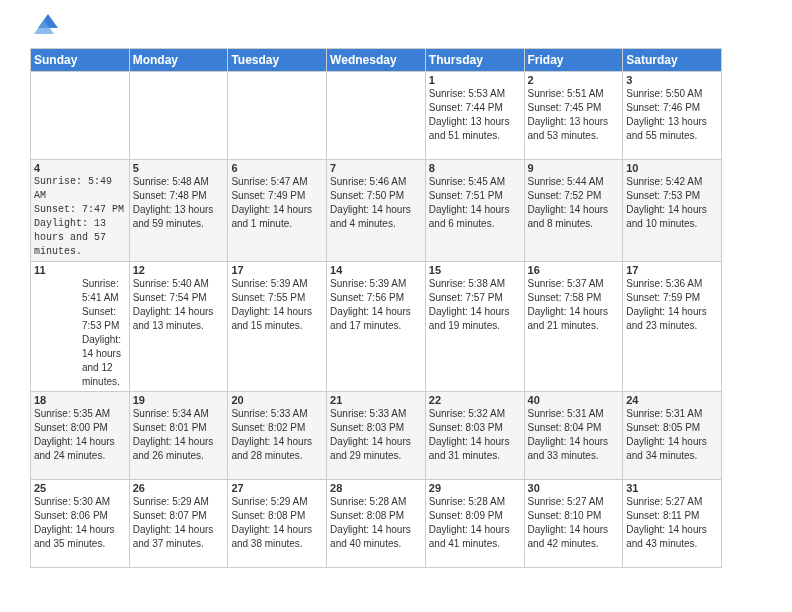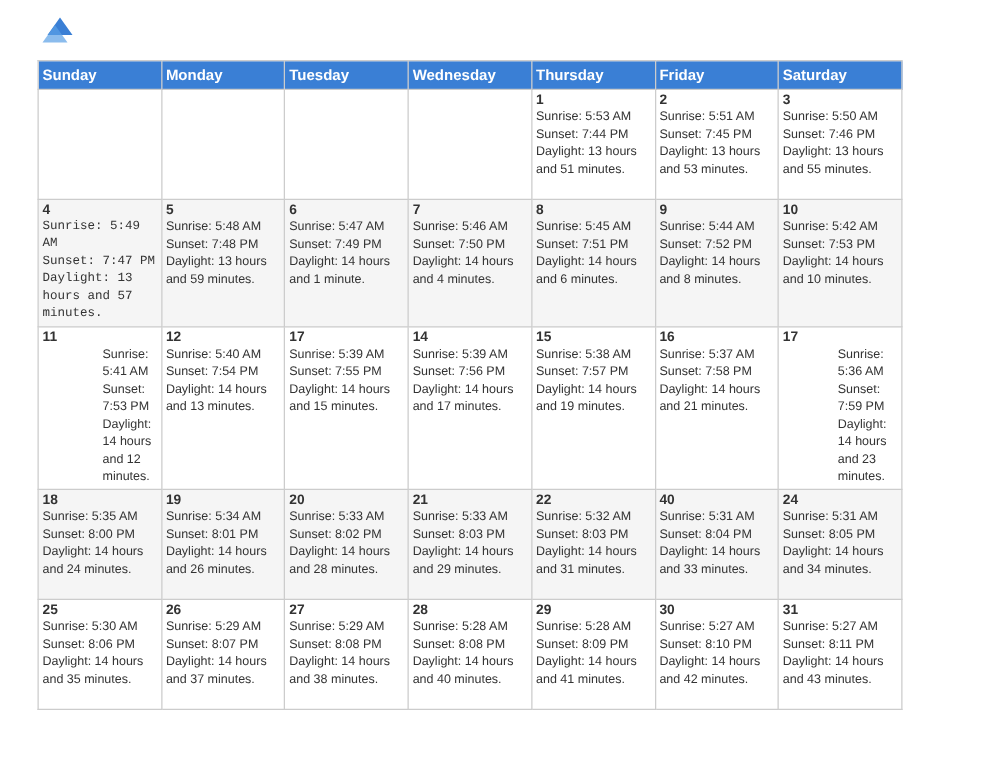--- a/index.html
+++ b/index.html
@@ -232,21 +232,21 @@
 Daylight: 14 hours and 19 minutes.</div>
           </td>
           <td>
             <span class="day-num">16</span>
             <div class="cell-info" style="white-space: pre-line;">Sunrise: 5:37 AM
 Sunset: 7:58 PM
 Daylight: 14 hours and 21 minutes.</div>
           </td>
           <td>
             <span class="day-num">17</span>
-            <div class="cell-info" style="white-space: pre-line; margin-left: 44px;">Sunrise: 5:36 AM
+            <div class="cell-info" style="white-space: pre-line;">Sunrise: 5:36 AM
 Sunset: 7:59 PM
 Daylight: 14 hours and 23 minutes.</div>
           </td>
         </tr>
         <tr>
           <td>
             <span class="day-num">18</span>
             <div class="cell-info" style="white-space: pre-line;">Sunrise: 5:35 AM
 Sunset: 8:00 PM
 Daylight: 14 hours and 24 minutes.</div>

